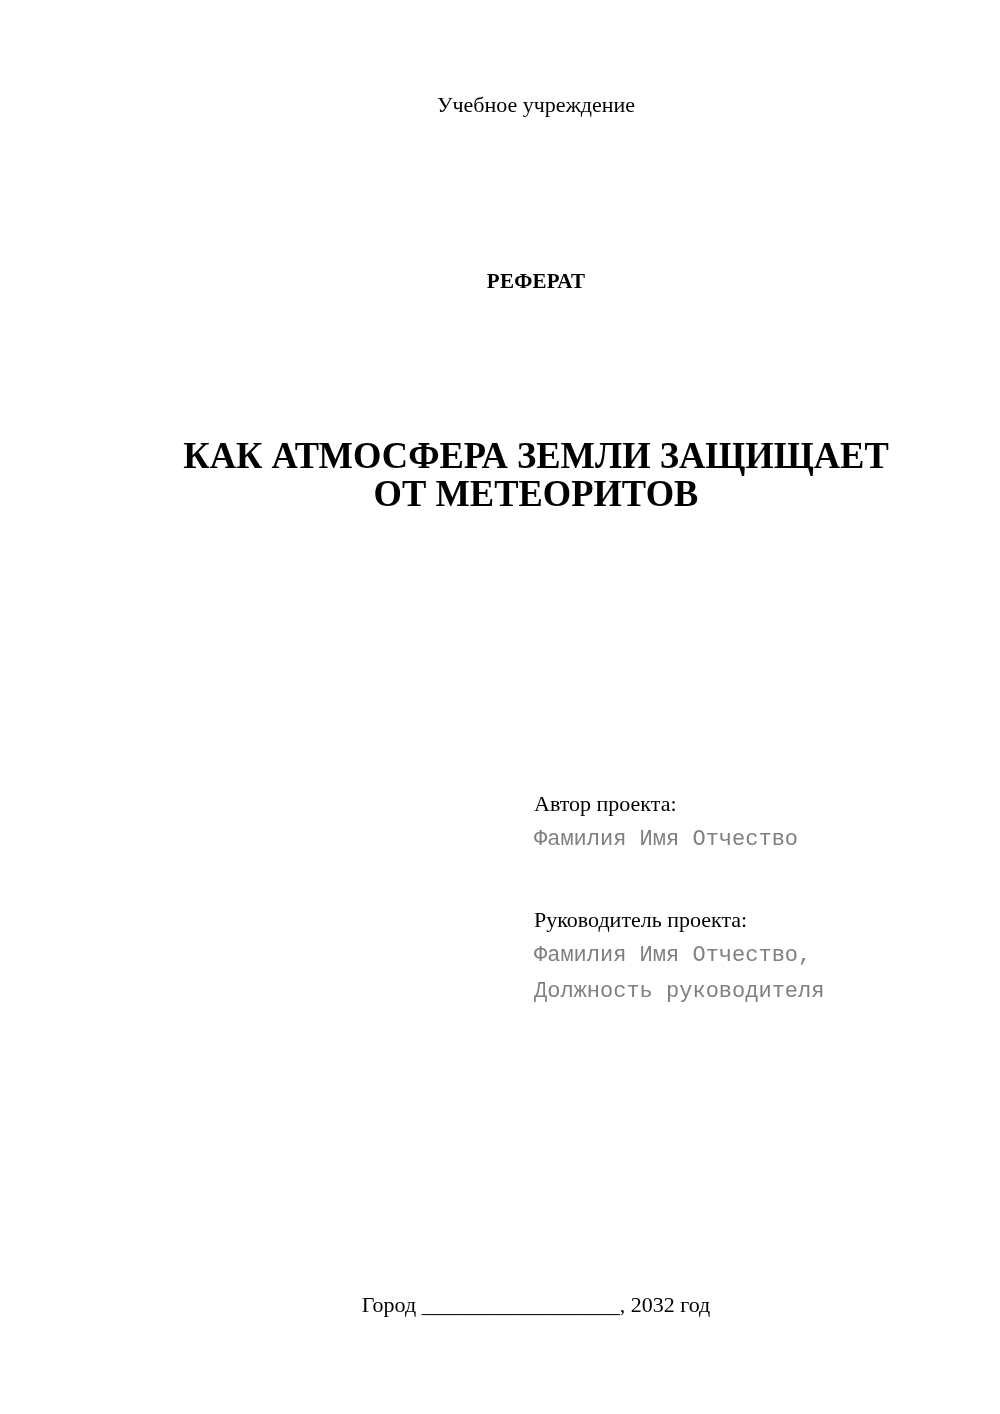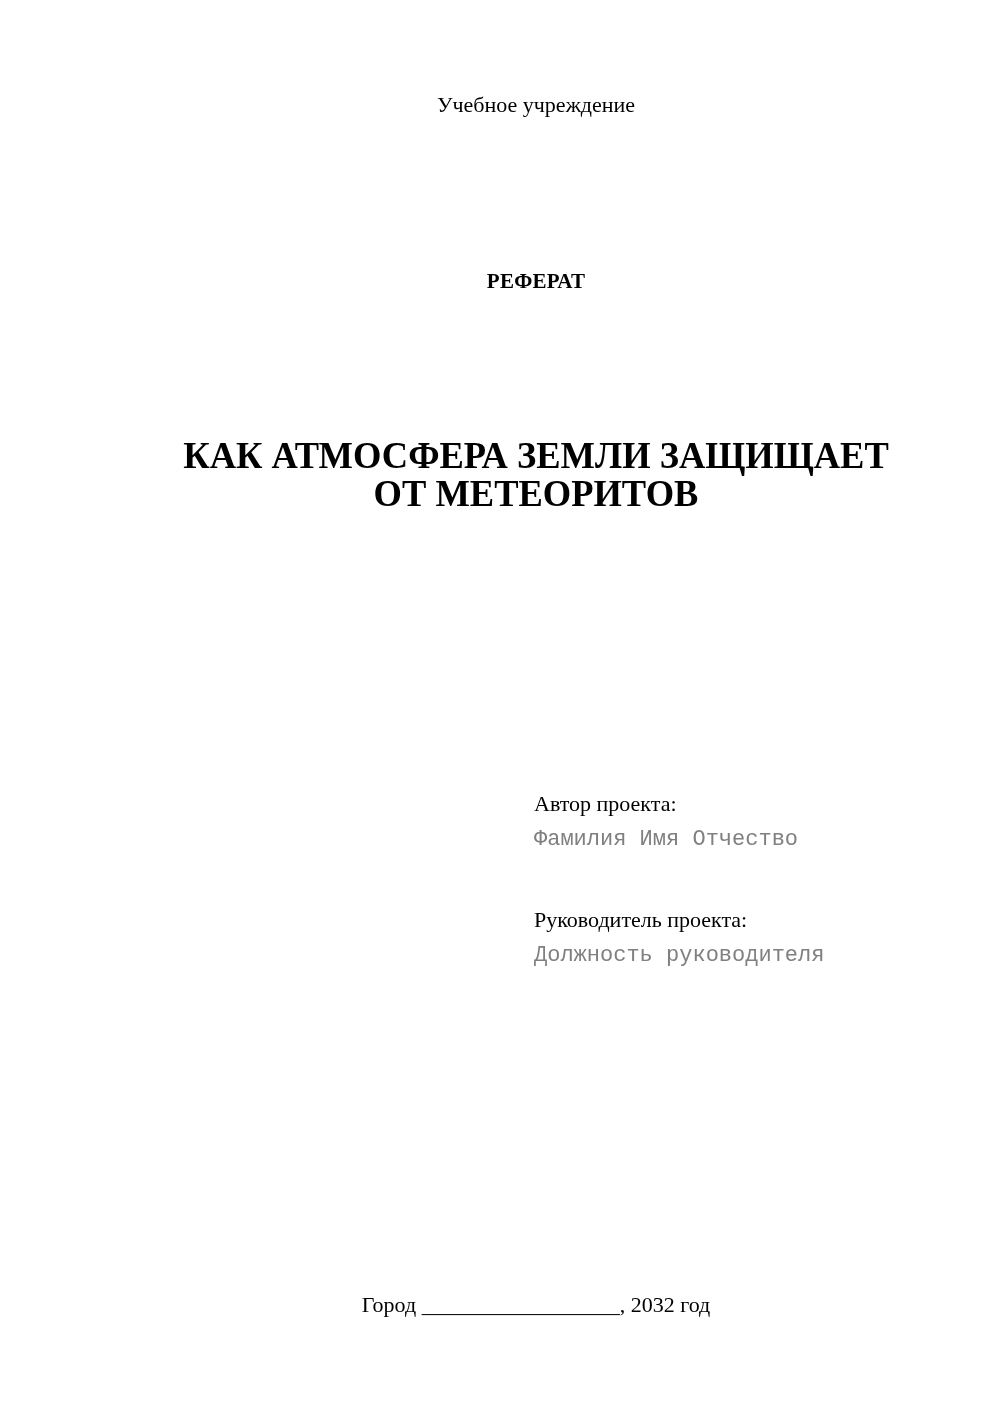--- a/index.html
+++ b/index.html
@@ -72,19 +72,20 @@
   <div>ОТ МЕТЕОРИТОВ</div>
 </div>
 
 <div class="abs info author">
   <div class="label">Автор проекта:</div>
   <div class="value">Фамилия Имя Отчество</div>
 </div>
 
 <div class="abs info supervisor">
   <div class="label">Руководитель проекта:</div>
+  <div class="value">Фамилия Имя Отчество,</div>
   <div class="value">Должность руководителя</div>
 </div>
 
 <div class="abs footer">
   <span>Город</span>
   <span>__________________</span><span>, 2032 год</span>
 </div>
 
 </body></html>

